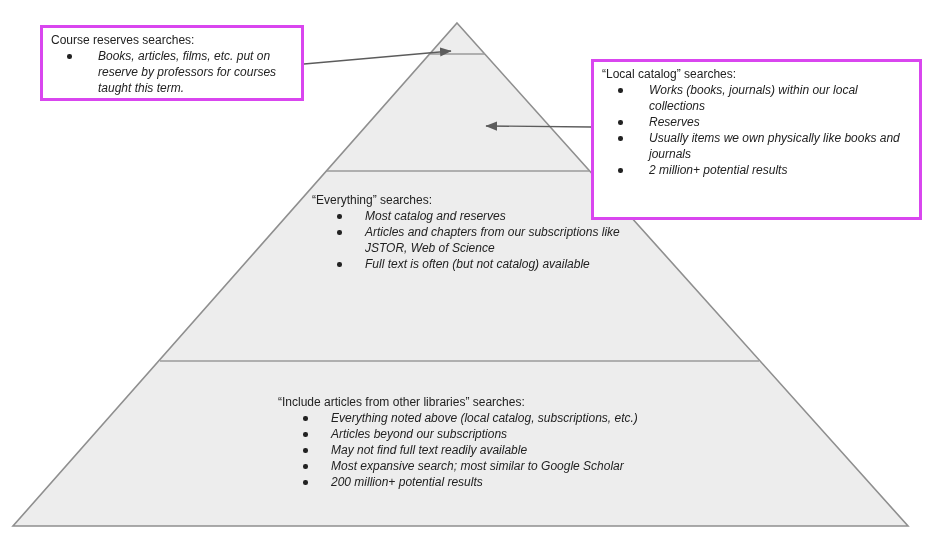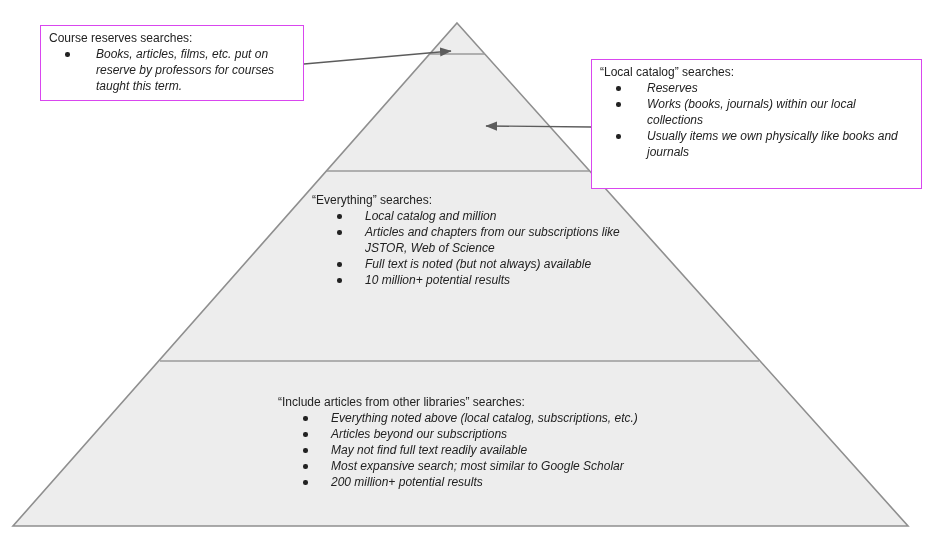--- a/index.html
+++ b/index.html
@@ -32,37 +32,37 @@
   }
   .connector {
     stroke: #5c5c5c;
     stroke-width: 1.3;
     fill: none;
   }
   .callout {
     position: absolute;
     z-index: 2;
     background: #ffffff;
-    border: 1px solid #d946ef;
+    border: 3px solid #d946ef;
     box-sizing: border-box;
     font-size: 12px;
     line-height: 16px;
     padding: 4px 8px 4px 8px;
   }
   .callout-course {
     left: 40px;
     top: 25px;
     width: 264px;
     height: 76px;
   }
   .callout-local {
     left: 591px;
     top: 59px;
     width: 331px;
-    height: 130px;
+    height: 161px;
   }
   .label-block {
     position: absolute;
     z-index: 1;
     font-size: 12px;
     line-height: 16px;
   }
   .block-everything {
     left: 312px;
     top: 192px;
@@ -140,33 +140,33 @@
   <div class="callout callout-course">
     <div class="block-title">Course reserves searches:</div>
     <ul class="bullets">
       <li>Books, articles, films, etc. put on reserve by professors for courses taught this term.</li>
     </ul>
   </div>
 
   <div class="callout callout-local">
     <div class="block-title">“Local catalog” searches:</div>
     <ul class="bullets">
+      <li>Works (books, journals) within our local collections</li>
       <li>Reserves</li>
-      <li>Works (books, journals) within our local collections</li>
       <li>Usually items we own physically like books and journals</li>
+      <li>2 million+ potential results</li>
     </ul>
   </div>
 
   <div class="label-block block-everything">
     <div class="block-title">“Everything” searches:</div>
     <ul class="bullets">
-      <li>Local catalog and million</li>
+      <li>Most catalog and reserves</li>
       <li>Articles and chapters from our subscriptions like JSTOR, Web of Science</li>
-      <li>Full text is noted (but not always) available</li>
-      <li>10 million+ potential results</li>
+      <li>Full text is often (but not catalog) available</li>
     </ul>
   </div>
 
   <div class="label-block block-include">
     <div class="block-title">“Include articles from other libraries” searches:</div>
     <ul class="bullets">
       <li>Everything noted above (local catalog, subscriptions, etc.)</li>
       <li>Articles beyond our subscriptions</li>
       <li>May not find full text readily available</li>
       <li>Most expansive search; most similar to Google Scholar</li>

